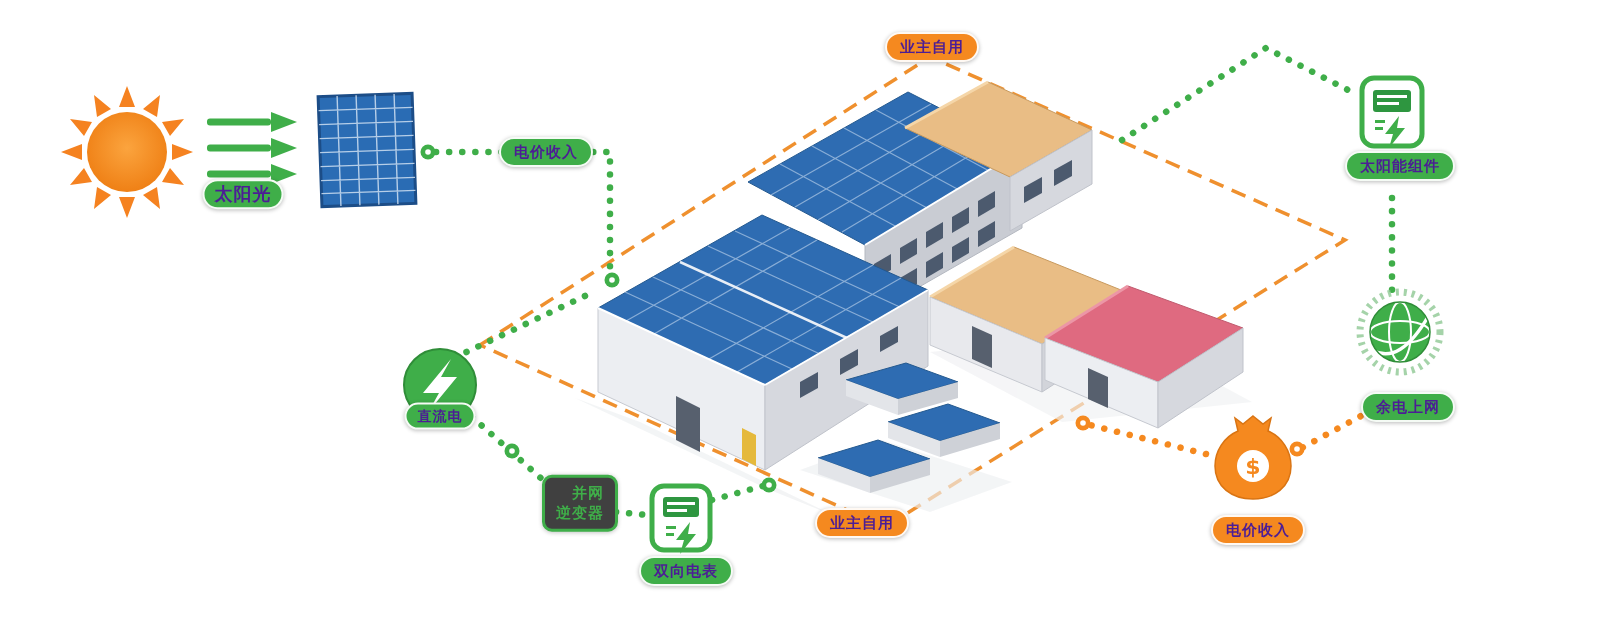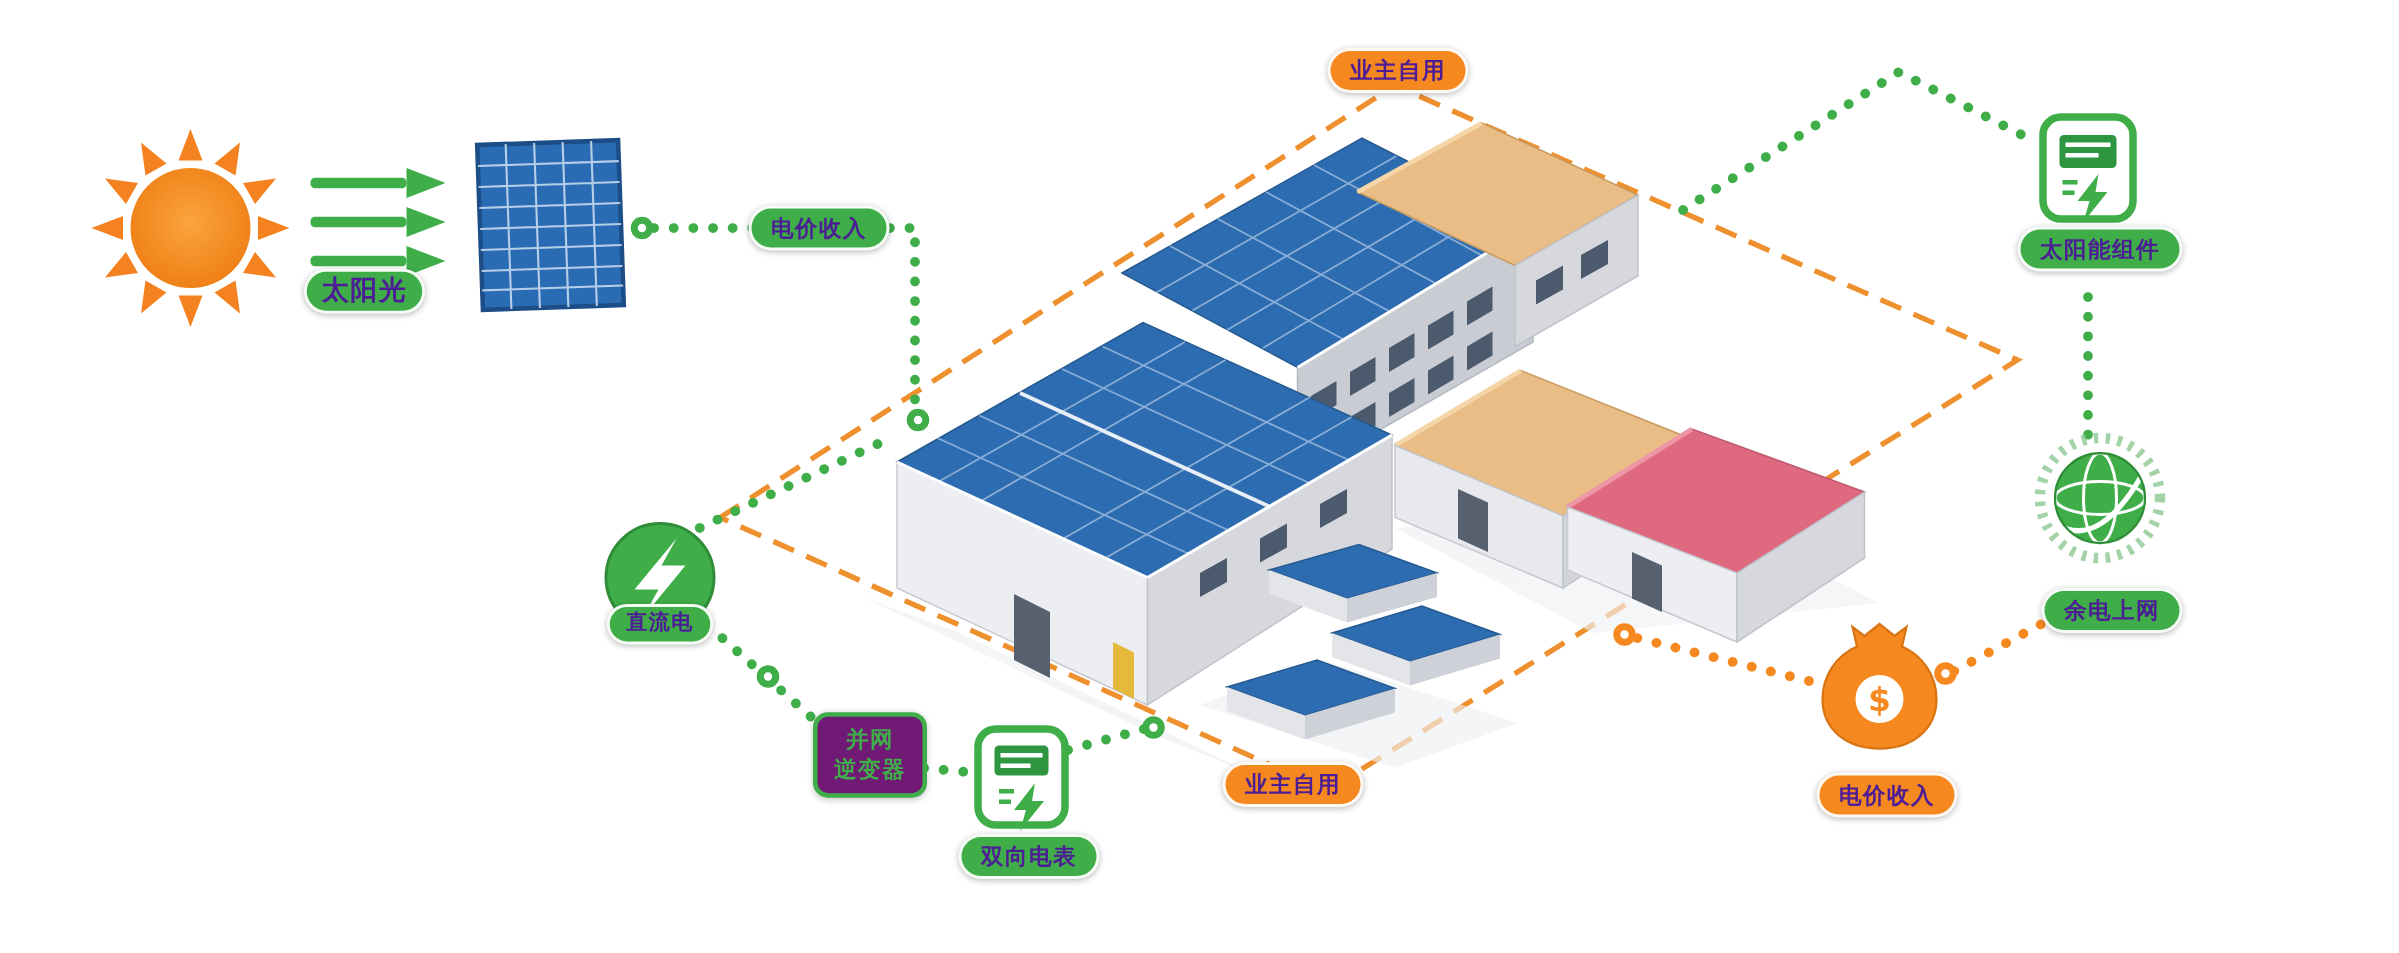--- a/index.html
+++ b/index.html
@@ -11,22 +11,22 @@
           font-family:"DejaVu Sans","Liberation Sans",sans-serif;}
   svg{position:absolute;left:0;top:0;}
   .lab{position:absolute;transform:translate(-50%,-50%);
        font-weight:bold;font-size:15px;line-height:1.2;color:#4c1d95;
        padding:4px 13px;border-radius:16px;white-space:nowrap;
        border:2px solid rgba(255,255,255,.95);
        box-shadow:0 1px 4px rgba(0,0,0,.28);letter-spacing:1px;}
   .lab.green{background:var(--green);}
   .lab.orange{background:var(--orange);}
   .inv{position:absolute;transform:translate(-50%,-50%);
-       background:#701a75;border:3px solid var(--green);color:var(--green);
-       border-radius:10px;padding:5px 11px;text-align:center;
+       background:#404040;border:3px solid var(--green);color:var(--green);
+       border-radius:10px;padding:5px 11px;text-align:right;
        font-weight:bold;font-size:15px;line-height:1.35;letter-spacing:1px;
        box-shadow:0 1px 4px rgba(0,0,0,.22);}
 </style>
 </head>
 <body>
 
 <div class="canvas">
 
 <svg width="1599" height="635" viewBox="0 0 1599 635">
   <defs>

